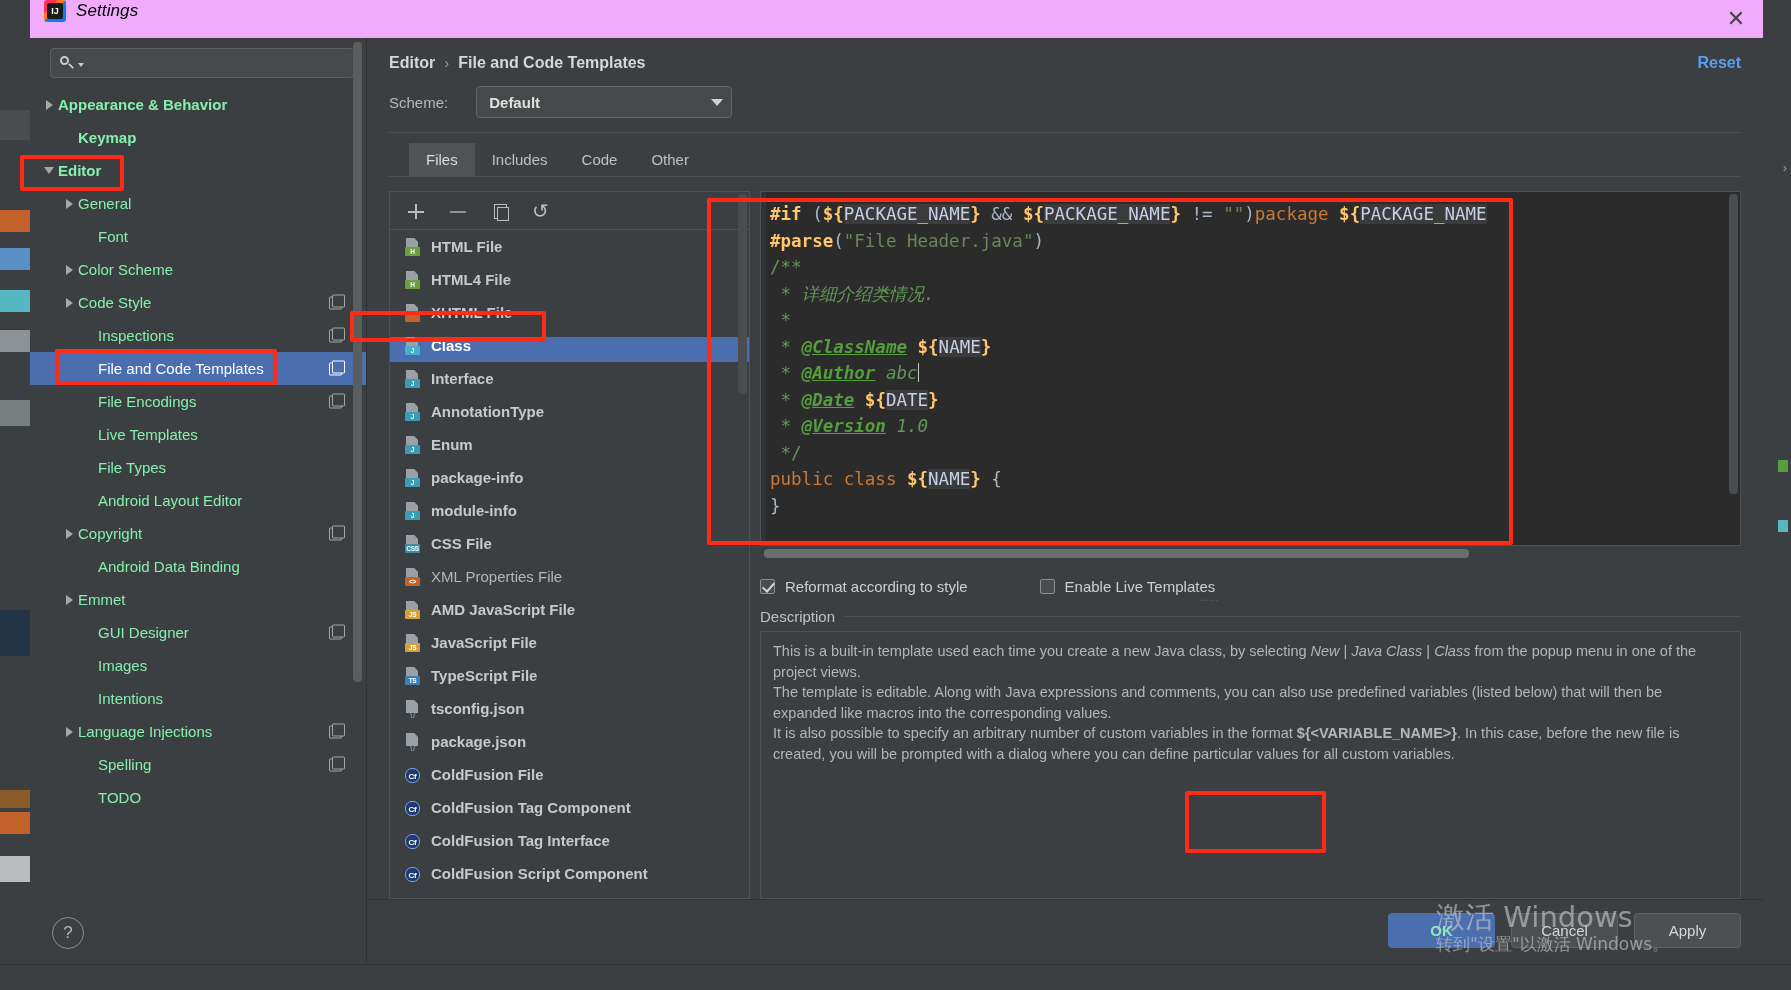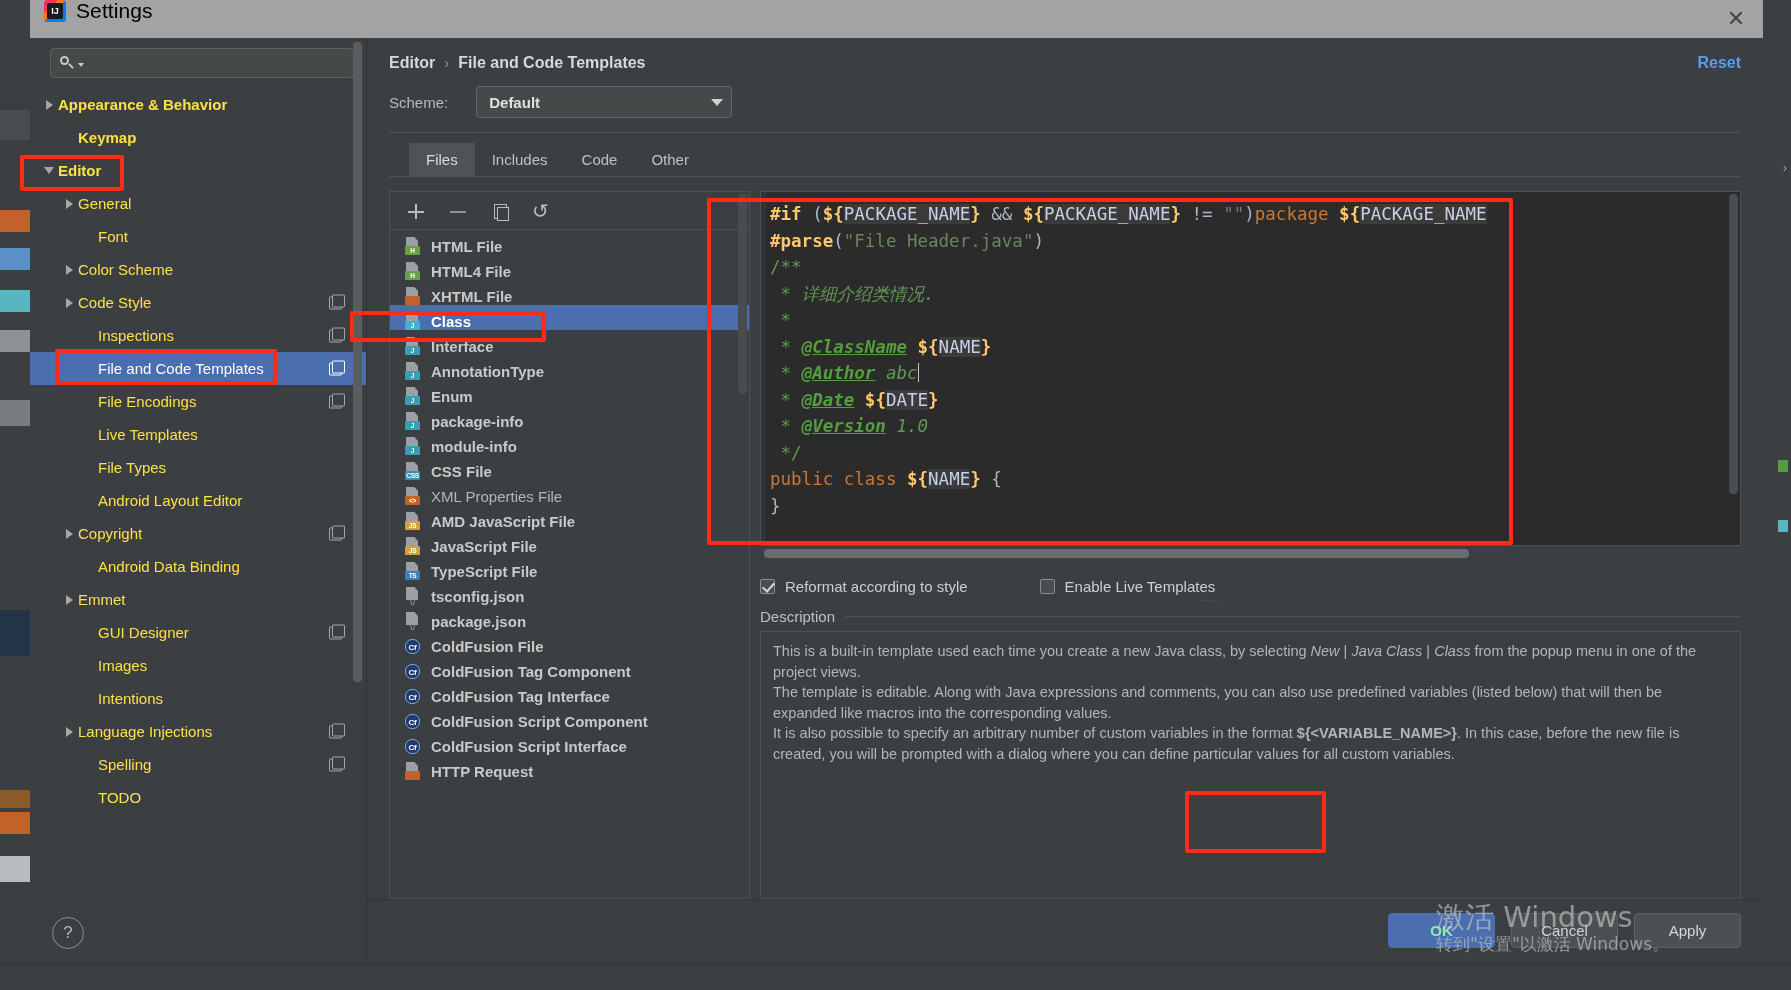--- a/index.html
+++ b/index.html
@@ -23,36 +23,36 @@
   .ide-bottom-strip { position:absolute; left:0; bottom:0; width:1791px; height:26px; background:#3c3f41; border-top:1px solid #323232; }
   .ide-right-strip { position:absolute; right:0; top:0; width:28px; height:990px; background:#3c3f41; }
 
   
   .dialog {
     position:absolute; left:30px; top:0; width:1733px; height:963px;
     background:#3c3f41;
     display:flex; flex-direction:column;
   }
   .titlebar {
-    height:38px; background:#a3a3a3; display:flex; align-items:center;
+    height:38px; background:#f0abfc; display:flex; align-items:center;
     padding:0 0 17px 14px; flex:0 0 38px; position:relative;
   }
   .ij-logo {
     width:22px; height:22px; margin-right:10px; position:relative; flex:0 0 22px;
     border-radius:3px; overflow:hidden;
     background:
       linear-gradient(135deg,#fe315d 0%, #fe315d 30%, #f97a12 30%, #f97a12 50%, #087cfa 50%, #087cfa 100%);
   }
   .ij-logo .ij-inner {
     position:absolute; left:3px; top:3px; width:16px; height:16px;
     background:#1b1b1b; border-radius:2px;
     color:#fff; font-size:9px; font-weight:bold; line-height:16px; text-align:center;
     font-family:"Liberation Sans", sans-serif;
   }
-  .title-text { font-size:21px; color:#000; font-weight:400; letter-spacing:.1px; }
+  .title-text { font-size:17px; color:#000; font-weight:400; letter-spacing:.1px;font-style:italic; }
   .win-close {
     position:absolute; right:0; top:0; width:54px; height:38px;
     display:flex; align-items:center; justify-content:center;
     color:#444; font-size:22px; line-height:1; font-family:"Liberation Sans",sans-serif;
   }
 
   .dlg-body { flex:1; display:flex; min-height:0; }
 
   
   .tree-pane {
@@ -74,21 +74,21 @@
     position:absolute; left:9px; top:10px; width:6px; height:2px;
     background:#c9ccce; transform:rotate(45deg);
   }
   .search-caret {
     width:0;height:0;border-left:3.5px solid transparent;border-right:3.5px solid transparent;
     border-top:4px solid #c9ccce; margin-left:3px; margin-top:4px;
   }
   .tree-list { flex:1; overflow:hidden; position:relative; padding-top:2px; }
   .tnode {
     height:33px; display:flex; align-items:center; position:relative;
-    color:#fde047; font-size:15px; white-space:nowrap;
+    color:#86efac; font-size:15px; white-space:nowrap;
   }
   .tnode.sel { background:#4b6eaf; color:#ffffff; }
   .tnode.bold { font-weight:bold; }
   .tw { width:18px; flex:0 0 18px; display:flex; align-items:center; justify-content:center; }
   .tw .arrow-r { width:0;height:0;border-top:5px solid transparent;border-bottom:5px solid transparent;border-left:7px solid #a7a7a7; }
   .tw .arrow-d { width:0;height:0;border-left:5px solid transparent;border-right:5px solid transparent;border-top:7px solid #a7a7a7; }
   .tcopy {
     position:absolute; right:24px; top:50%; transform:translateY(-50%);
     width:13px; height:13px; border:1.5px solid #a5a5a5; border-radius:1px;
   }
@@ -142,21 +142,21 @@
   .tpl-toolbar { height:38px; display:flex; align-items:center; padding-left:16px; gap:22px; border-bottom:1px solid #4e5254; }
   .tb-ico { color:#b9bcbe; font-size:19px; line-height:1; position:relative; width:20px; height:20px; }
   .tb-plus:before{ content:""; position:absolute; left:9px; top:3px; width:2px; height:15px; background:#b9bcbe;}
   .tb-plus:after { content:""; position:absolute; left:2px; top:10px; width:16px; height:2px; background:#b9bcbe;}
   .tb-minus:after{ content:""; position:absolute; left:2px; top:10px; width:16px; height:2px; background:#8f9294;}
   .tb-copy:before{ content:""; position:absolute; left:4px; top:3px; width:11px; height:13px; border:1.6px solid #b9bcbe;}
   .tb-copy:after { content:""; position:absolute; left:7px; top:6px; width:10px; height:12px; border:1.6px solid #b9bcbe; background:#3c3f41;}
   .tb-undo { font-size:20px; color:#b9bcbe; }
 
   .tpl-list { flex:1; overflow:hidden; position:relative; }
-  .tpl-item { height:25px; display:flex; align-items:flex-end; padding-left:14px; color:#b6b6b6; font-size:15px; white-space:nowrap; }
+  .tpl-item { height:25px; display:flex; align-items:flex-start; padding-left:14px; color:#b6b6b6; font-size:15px; white-space:nowrap;margin-top:8px; }
   .tpl-item.bold { font-weight:bold; color:#c9c9c9; }
   .tpl-item.sel { background:#4b6eaf; color:#fff; }
   .fi { width:18px; height:18px; flex:0 0 18px; margin-right:9px; position:relative; }
   .fi .page {
     position:absolute; left:2px; top:0px; width:12px; height:13px;
     background:#9aa0a6; clip-path: polygon(0 0, 70% 0, 100% 30%, 100% 100%, 0 100%);
   }
   .fi .badge {
     position:absolute; left:1px; bottom:0px; width:15px; height:9px; border-radius:1px;
     font-size:6.5px; font-weight:bold; color:#fff; text-align:center; line-height:9px;

